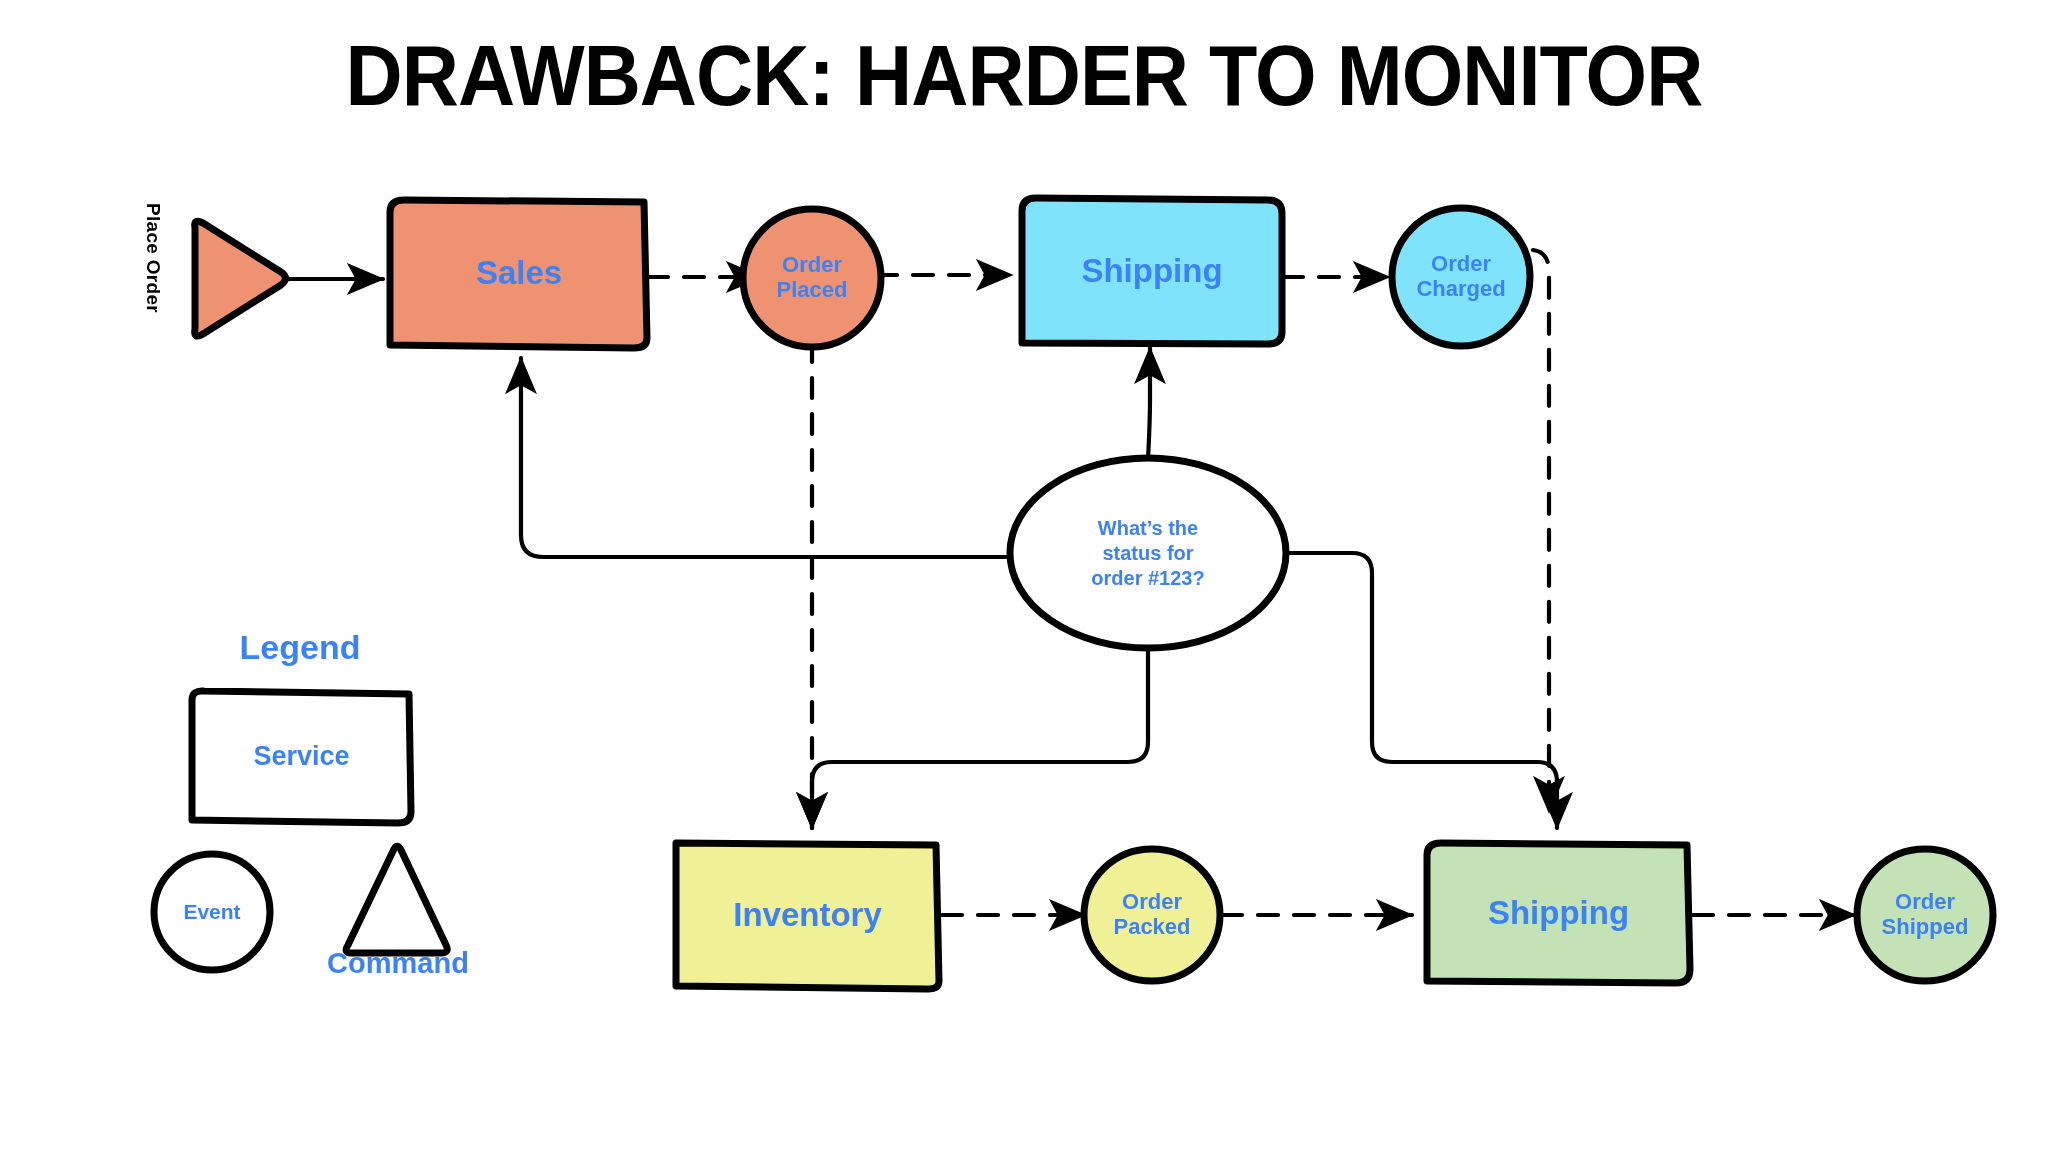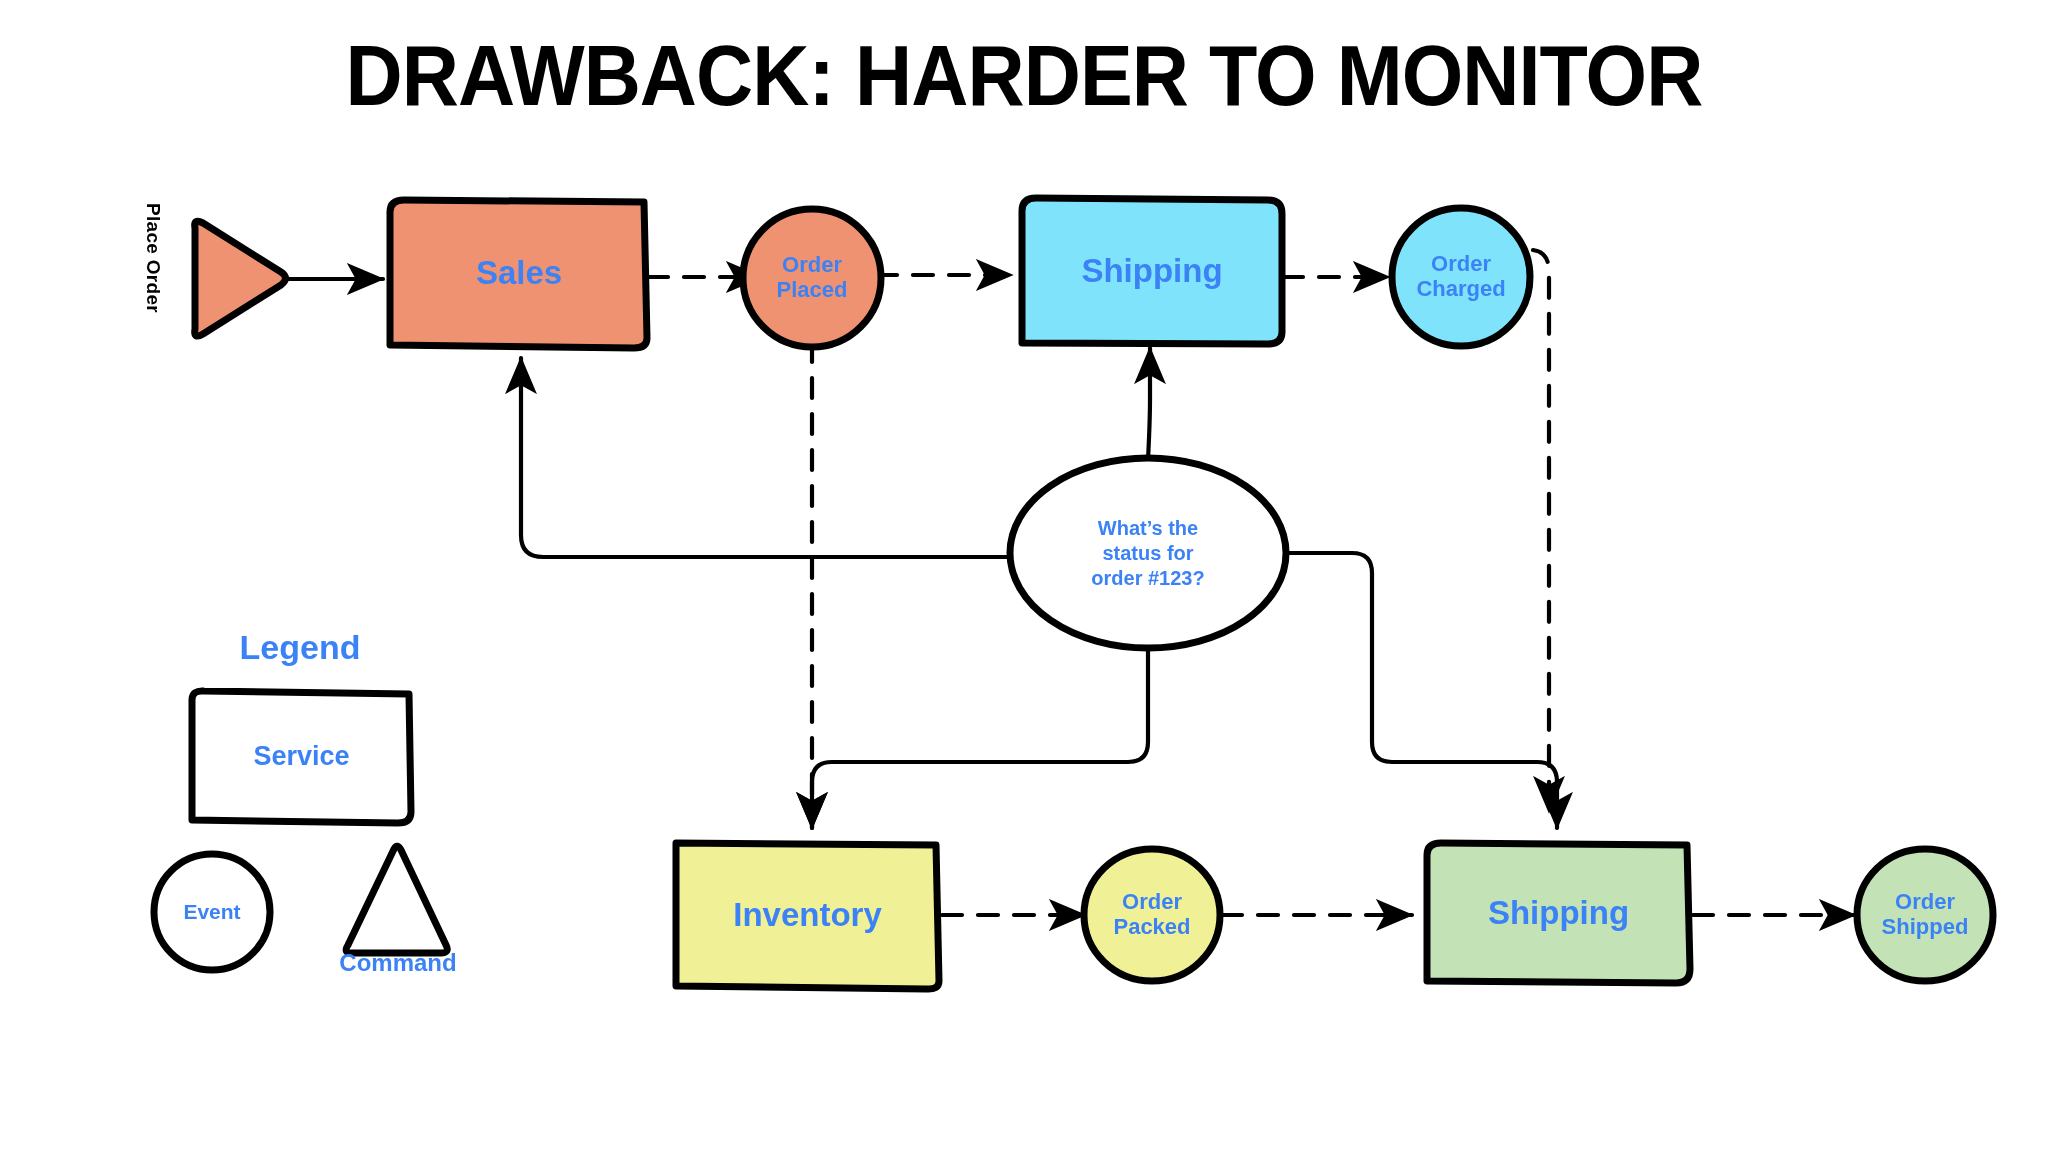--- a/index.html
+++ b/index.html
@@ -27,21 +27,21 @@
     font-weight:700;line-height:1.12;
     display:flex;align-items:center;justify-content:center;
     pointer-events:none;user-select:none;
   }
   .lbl.svc{font-size:33px;}
   .lbl.evt{font-size:22px;}
   .lbl.q{font-size:20px;line-height:1.25;}
   .lbl.lg-title{font-size:34px;}
   .lbl.lg-svc{font-size:27px;}
   .lbl.lg-evt{font-size:21px;}
-  .lbl.lg-cmd{font-size:24px;}
+  .lbl.lg-cmd{font-size:29px;}
   .rot{
     position:absolute;font-weight:700;font-size:19px;color:#000;
     transform-origin:0 0;transform:rotate(90deg);
     white-space:nowrap;letter-spacing:0.3px;
   }
 </style>
 </head>
 <body style="background: rgb(255, 255, 255);">
 
 <div id="stage">

